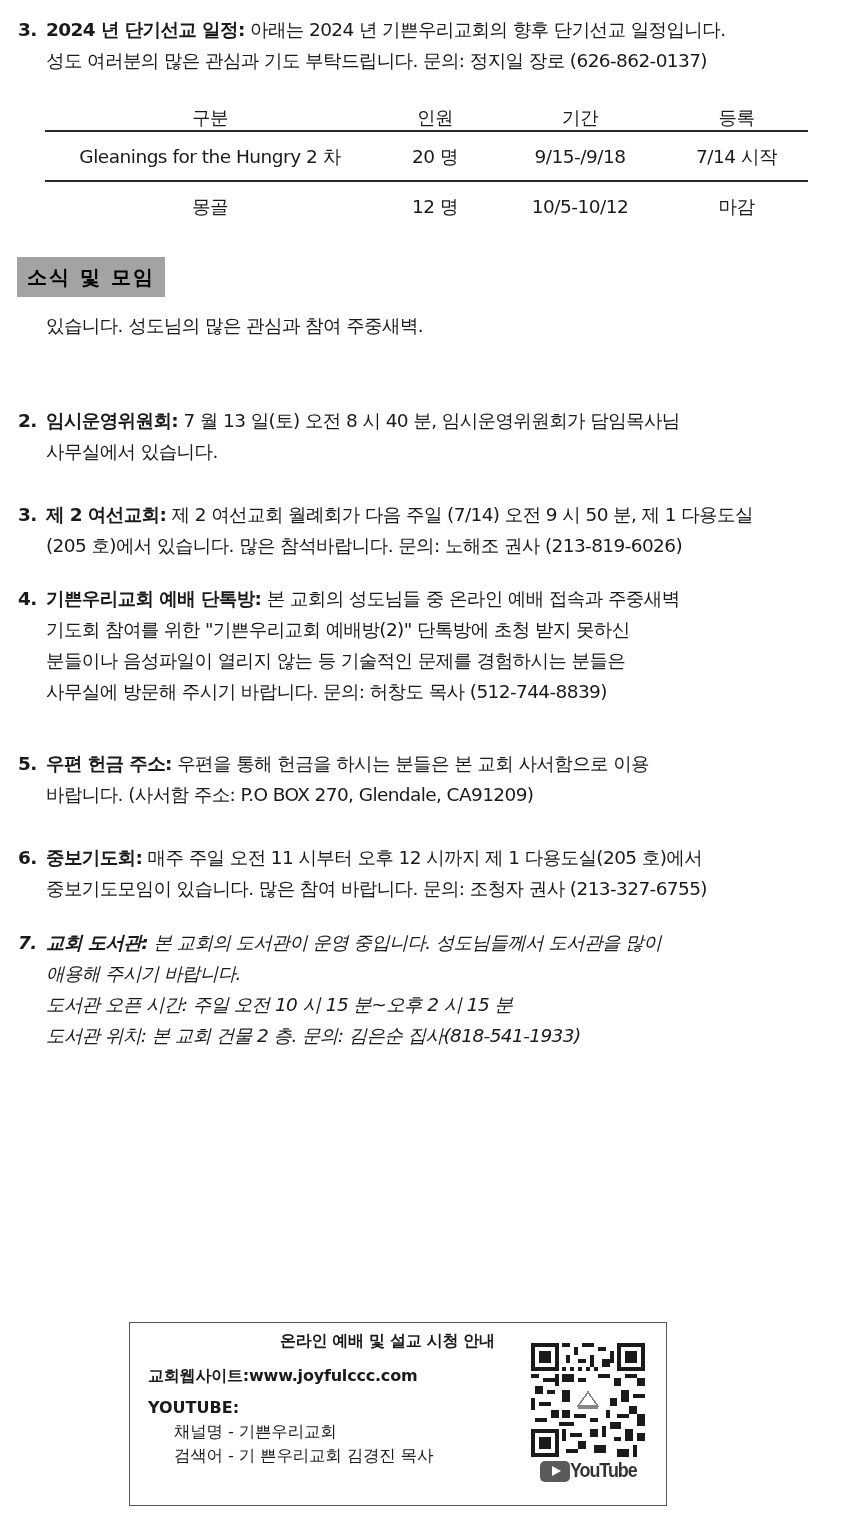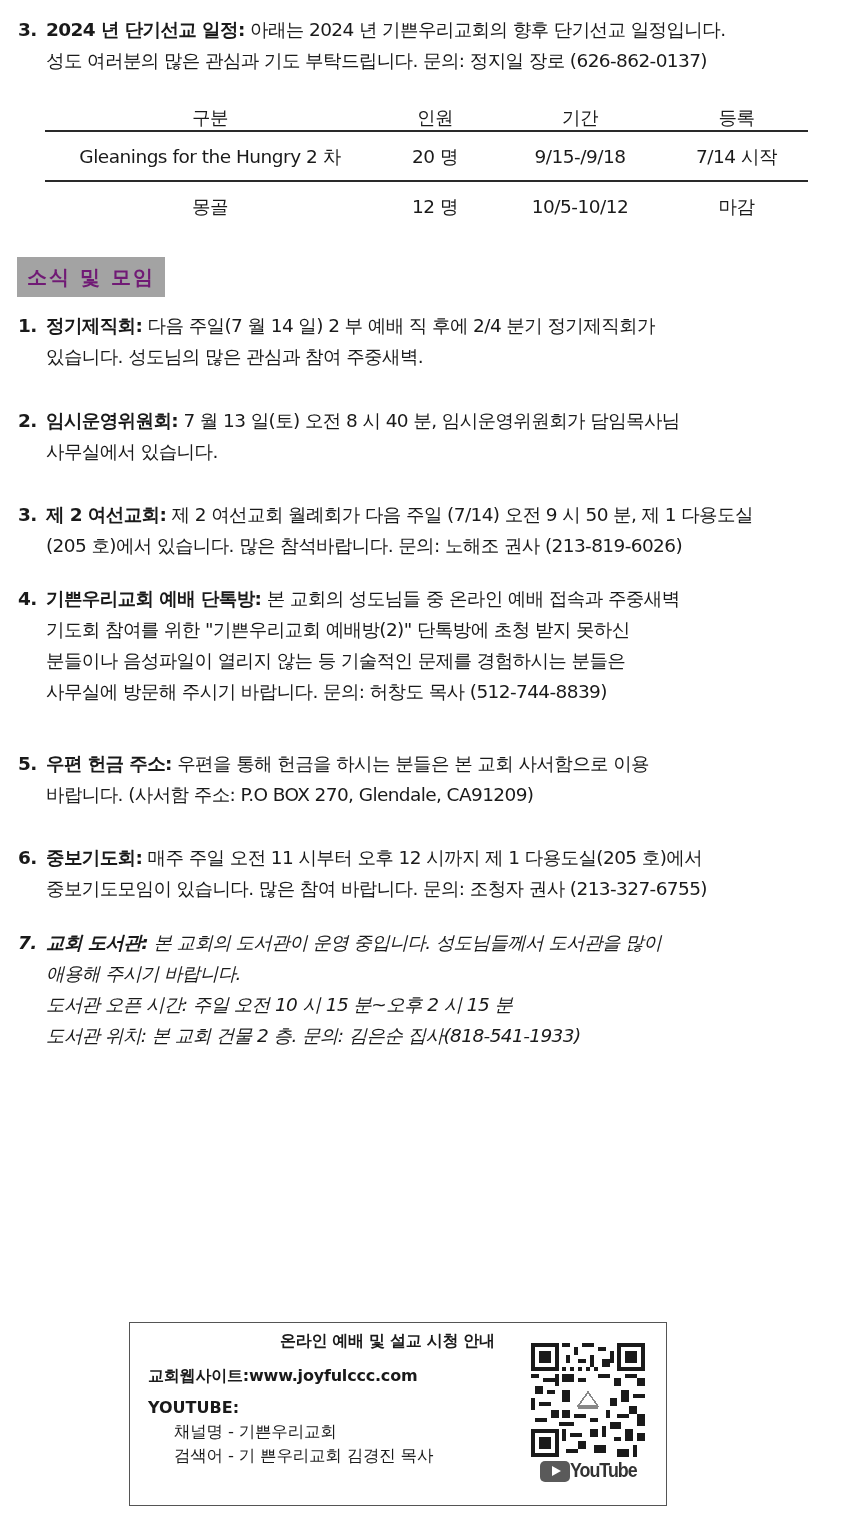--- a/index.html
+++ b/index.html
@@ -61,21 +61,21 @@
     }
 
     
     .badge {
       position: absolute;
       left: 17px;
       top: 257px;
       width: 148px;
       height: 40px;
       background: #a3a3a3;
-      color: #701a75;
+      color: #000000;
       font-size: 20px;
       font-weight: bold;
       line-height: 40px;
       text-align: center;
       letter-spacing: 2px;
     }
 
     
     .infobox {
       position: absolute;
@@ -183,21 +183,20 @@
     <div class="cell c1">몽골</div>
     <div class="cell c2">12 명</div>
     <div class="cell c3">10/5-10/12</div>
     <div class="cell c4">마감</div>
   </div>
 </div>
 
 <div class="badge">소식 및 모임</div>
 
 <div class="item" style="top:310px;">
-  <span class="line1"><span class="num">1.</span><span class="head">정기제직회:</span><span> 다음 주일(7 월 14 일) 2 부 예배 직 후에 2/4 분기 정기제직회가</span></span>
   <span class="line2">있습니다. 성도님의 많은 관심과 참여 주중새벽.</span>
 </div>
 
 <div class="item" style="top:405px;">
   <span class="line1"><span class="num">2.</span><span class="head">임시운영위원회:</span><span> 7 월 13 일(토) 오전 8 시 40 분, 임시운영위원회가 담임목사님</span></span>
   <span class="line2">사무실에서 있습니다.</span>
 </div>
 
 <div class="item" style="top:499px;">
   <span class="line1"><span class="num">3.</span><span class="head">제 2 여선교회:</span><span> 제 2 여선교회 월례회가 다음 주일 (7/14) 오전 9 시 50 분, 제 1 다용도실</span></span>

